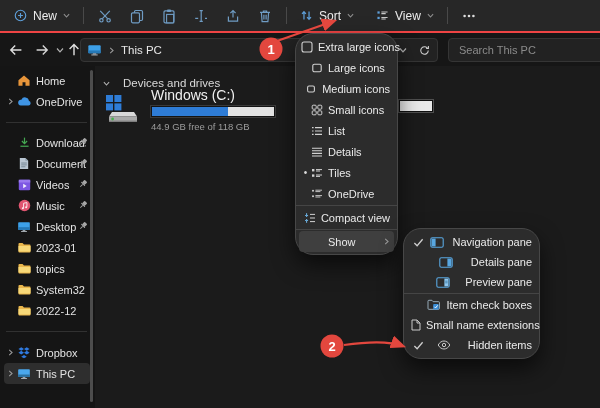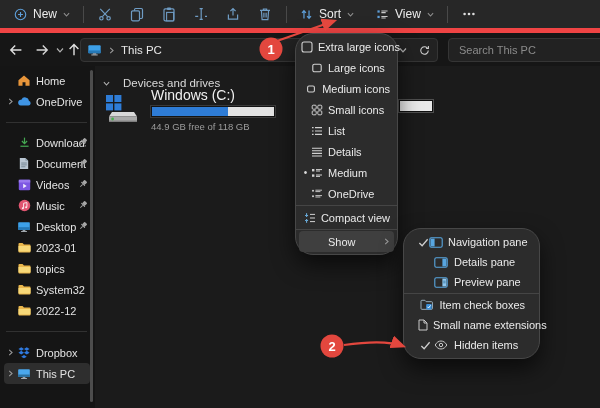--- a/index.html
+++ b/index.html
@@ -7,21 +7,21 @@
   .window {
     position:relative; width:600px; height:408px; overflow:hidden;
     background:#1b1b1b; color:#e8e8e8;
     font-family:"Liberation Sans", sans-serif; font-size:11px;
   }
   svg { display:block; }
 
   
   .toolbar {
     position:absolute; left:0; top:0; width:600px; height:33px;
-    background:#272727; border-bottom:5px solid #ef4444;
+    background:#272727; border-bottom:2px solid #ef4444;
     display:flex; align-items:center; padding:0 6px;
   }
   .tbtn { display:flex; align-items:center; gap:5px; height:26px; padding:0 7px;
           border-radius:4px; color:#ececec; font-size:12px; cursor:default; }
   .icon-btn { padding:0 8px; }
   .tsep { width:1px; height:17px; background:#494949; margin:0 5px; }
   .chev-sm { opacity:.75; }
 
   
   .address-row { position:absolute; left:0; top:33px; width:600px; height:33px; background:#161616; }
@@ -85,21 +85,21 @@
   .vm-item { height:21px; display:flex; align-items:center; margin:0 3px; padding:0 4px 0 2px;
              border-radius:4px; color:#eaeaea; }
   .vm-bullet { width:9px; text-align:center; color:#dcdcdc; font-size:10px; line-height:21px; }
   .vm-icon { width:13px; display:flex; justify-content:center; }
   .vm-label { margin-left:5px; white-space:nowrap; }
   .vm-sep { height:1px; background:#454545; margin:1px 0; }
   .vm-item.highlight { background:#3f3f3f; }
   .vm-arrow { margin-left:auto; }
 
   .show-submenu { left:403px; top:228px; width:137px; padding:3px 0; }
-  .sm-item { height:20px; display:flex; align-items:center; margin:0 10px; padding:0 4px; border-radius:4px; }
+  .sm-item { height:20px; display:flex; align-items:center; margin:0 3px; padding:0 4px; border-radius:4px;justify-content:space-between; }
   .sm-check { width:15px; display:flex; justify-content:center; }
   .sm-icon { width:16px; display:flex; justify-content:center; }
   .sm-label { margin-left:5px; white-space:nowrap; color:#eaeaea; }
 
   
   .annotations { position:absolute; left:0; top:0; width:600px; height:408px;
                  z-index:30; pointer-events:none; }
 </style>
 </head>
 <body>
@@ -577,21 +577,21 @@
     <div class="vm-item">
       <span class="vm-bullet">•</span>
       <span class="vm-icon">
         <svg width="12" height="12" viewBox="0 0 12 12">
             <rect x="1" y="2" width="2.4" height="2.4" fill="#d2d2d2"></rect>
             <path d="M5 2.6h6M5 4h4" stroke="#d2d2d2" stroke-width="1"></path>
             <rect x="1" y="7.4" width="2.4" height="2.4" fill="#d2d2d2"></rect>
             <path d="M5 8h6M5 9.4h4" stroke="#d2d2d2" stroke-width="1"></path>
           </svg>
       </span>
-      <span class="vm-label">Medium</span>
+      <span class="vm-label">Tiles</span>
     </div>
     <div class="vm-item">
       <span class="vm-bullet"></span>
       <span class="vm-icon">
         <svg width="12" height="12" viewBox="0 0 12 12">
             <circle cx="2" cy="2.8" r="1" fill="#d2d2d2"></circle>
             <path d="M4.4 2.2h6.6M4.4 3.6h5" stroke="#d2d2d2" stroke-width="0.9"></path>
             <circle cx="2" cy="8.2" r="1" fill="#d2d2d2"></circle>
             <path d="M4.4 7.6h6.6M4.4 9h5" stroke="#d2d2d2" stroke-width="0.9"></path>
           </svg>

